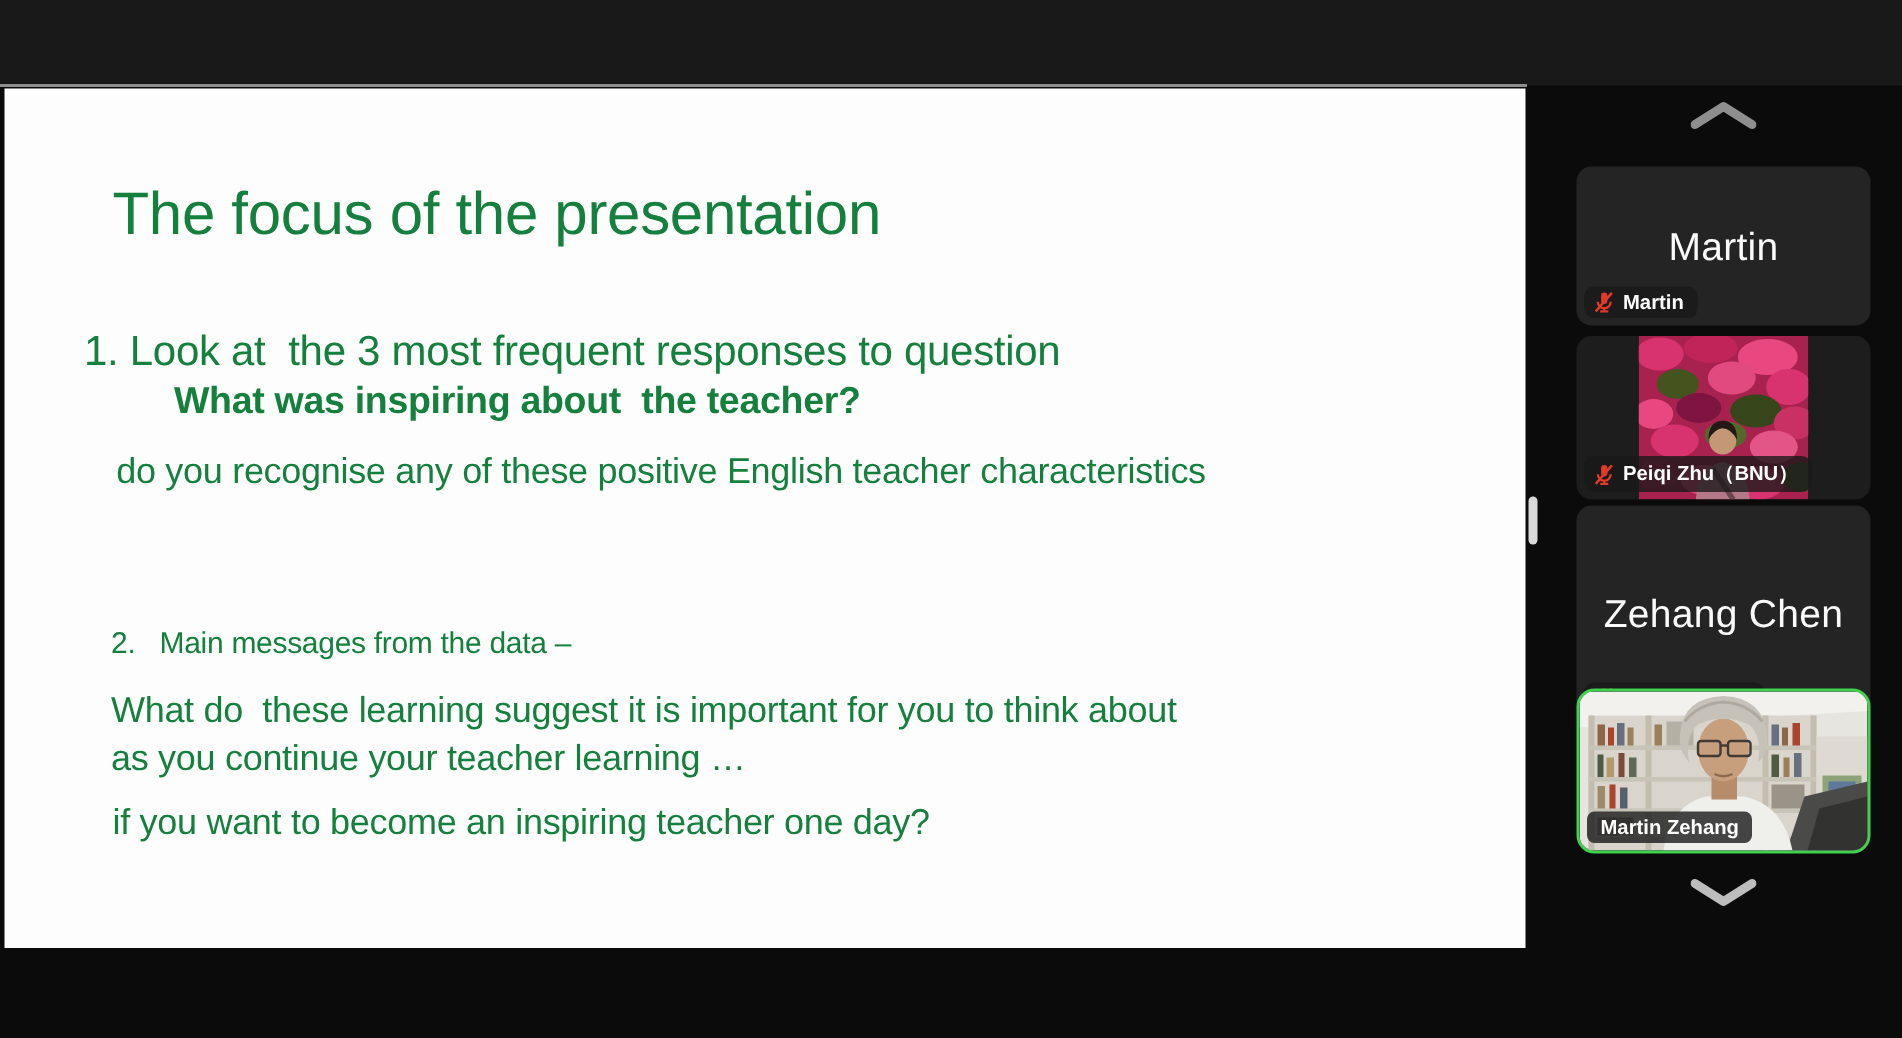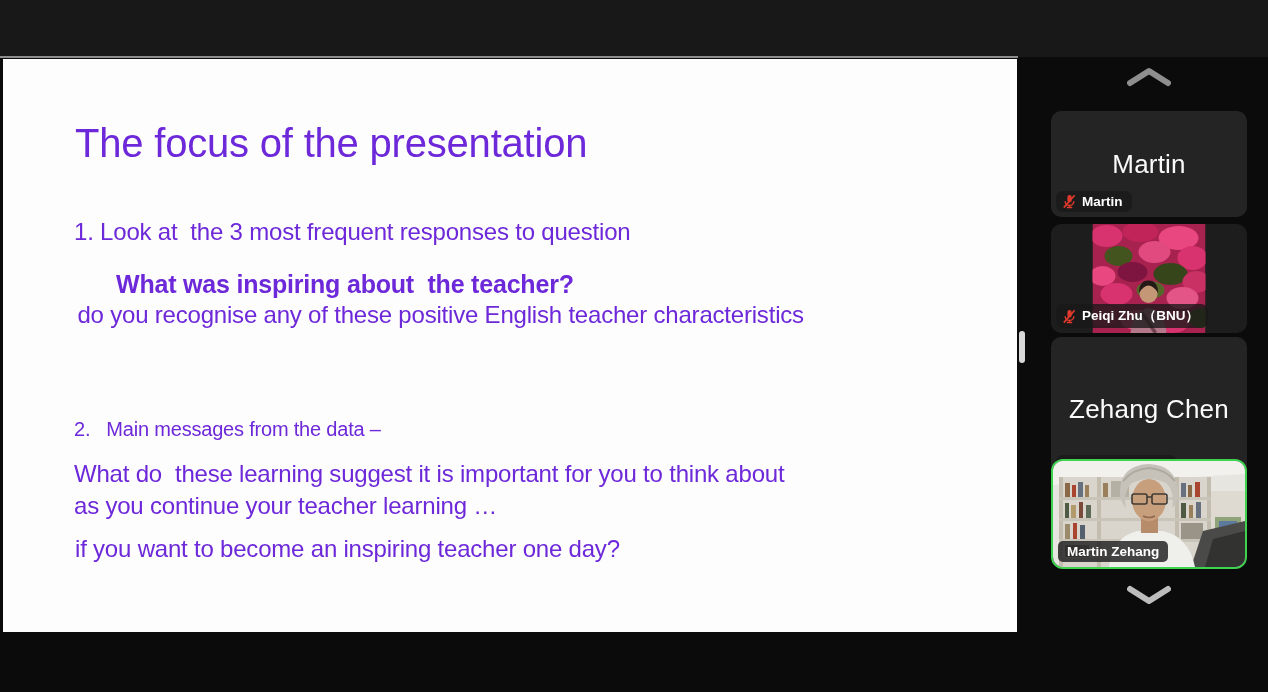--- a/index.html
+++ b/index.html
@@ -20,32 +20,32 @@
     background: #8d8d8d;
   }
 
   
   .slide {
     position: absolute; left: 3px; top: 59px; width: 1014px; height: 573px;
     background: #fdfdfd;
   }
   .slide .txt {
     position: absolute;
-    color: #6d28d9;
+    color: #15803d;
     white-space: pre;
     letter-spacing: -0.2px;
     line-height: 1.32;
   }
   .slide-title {
     left: 72px; top: 58px;
     font-size: 40px; font-weight: 300; color: #2d2d2d;
     letter-spacing: -0.5px;
   }
-  .slide-item1      { left: 71px;  top: 157px; font-size: 24px; }
-  .slide-question   { left: 113px; top: 209px; font-size: 25px; font-weight: 700; }
+  .slide-item1      { left: 53px;  top: 157px; font-size: 28px; }
+  .slide-question   { left: 113px; top: 192px; font-size: 25px; font-weight: 700; }
   .slide-prompt1    { left: 68px;  top: 240px; font-size: 24px; line-height: 32px; }
   .slide-item2      { left: 71px;  top: 357px; font-size: 20px; }
   .slide-prompt2    { left: 71px;  top: 399px; font-size: 24px; line-height: 33px; }
   .slide-prompt3    { left: 72px;  top: 474px; font-size: 24px; }
 
   
   .scroll-thumb {
     position: absolute; left: 1019px; top: 331px; width: 6px; height: 32px;
     background: #d9d9d9; border-radius: 3px;
   }

